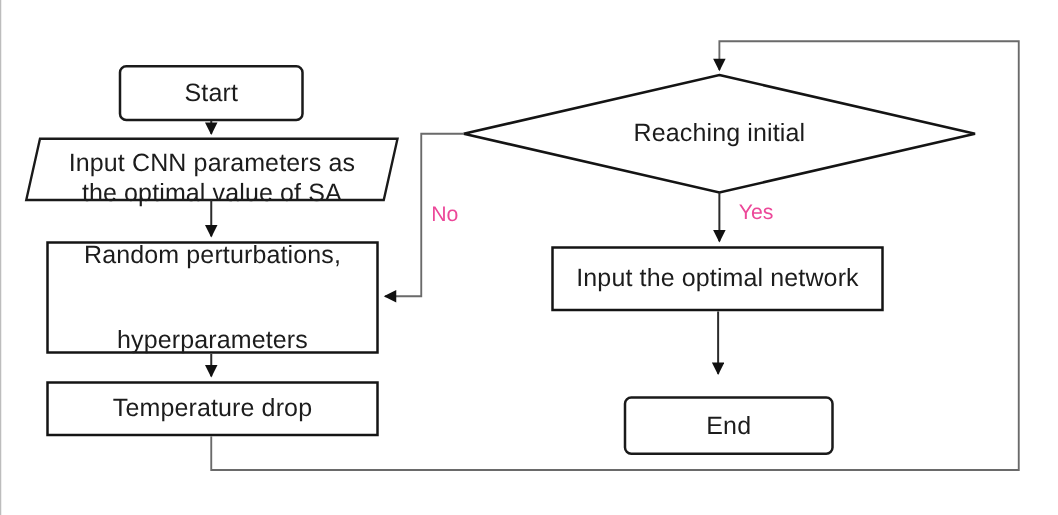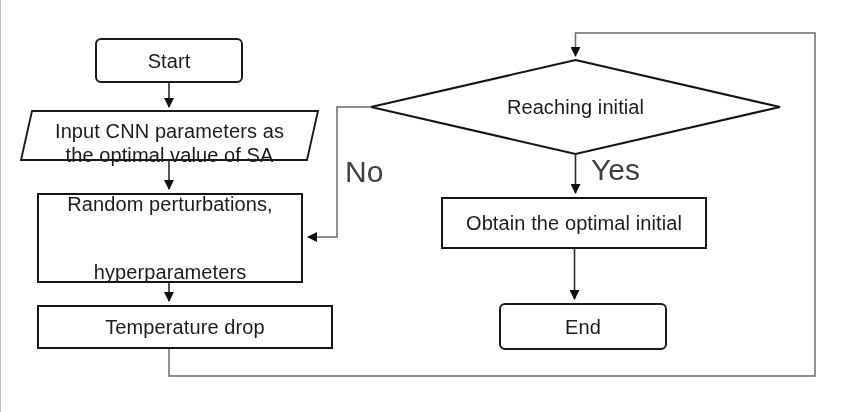--- a/index.html
+++ b/index.html
@@ -42,43 +42,44 @@
     text-align: center;
     font-size: 20px;
     line-height: 24px;
     letter-spacing: 0.1px;
   }
   .node .ln { display: block; }
   .terminator {
     border: 2.2px solid #1a1a1a;
     border-radius: 6px;
     background: #ffffff;
+    margin-top: 14px;
   }
   .process {
     border: 2.2px solid #141414;
     background: #ffffff;
     gap: 44px;
   }
   .process.thick { border-width: 2.6px; }
   .shape-text {
     
     background: transparent;
     border: none;
   }
   .edge-label {
     position: absolute;
-    font-size: 30px;
+    font-size: 17px;
     line-height: 27px;
-    color: #404040;
+    color: #ec4899;
   }
   
   #node-start        { left: 95px;  top: 38px;  width: 148px; height: 45px; }
   #node-input        { left: 21px;  top: 111px; width: 297px; height: 63px; }
   #node-random       { left: 37px;  top: 193px; width: 266px; height: 90px; }
-  #node-temperature  { left: 37px;  top: 305px; width: 296px; height: 44px; }
+  #node-temperature  { left: 37px;  top: 305px; width: 266px; height: 44px; }
   #node-decision     { left: 371px; top: 60px;  width: 409px; height: 94px; }
   #node-obtain       { left: 441px; top: 197px; width: 266px; height: 52px; }
   #node-end          { left: 499px; top: 303px; width: 168px; height: 47px; }
   #label-no  { left: 345px; top: 158px; }
   #label-yes { left: 591px; top: 156px; }
 </style>
 </head>
 <body>
 
 <div class="canvas">
@@ -123,21 +124,21 @@
 
   <div class="node process thick" id="node-temperature">
     <span class="ln">Temperature drop</span>
   </div>
 
   <div class="node shape-text" id="node-decision">
     <span class="ln">Reaching initial</span>
   </div>
 
   <div class="node process" id="node-obtain">
-    <span class="ln">Obtain the optimal initial</span>
+    <span class="ln">Input the optimal network</span>
   </div>
 
   <div class="node terminator" id="node-end">
     <span class="ln">End</span>
   </div>
 
   <div class="edge-label" id="label-no">No</div>
   <div class="edge-label" id="label-yes">Yes</div>
 
 </div>

